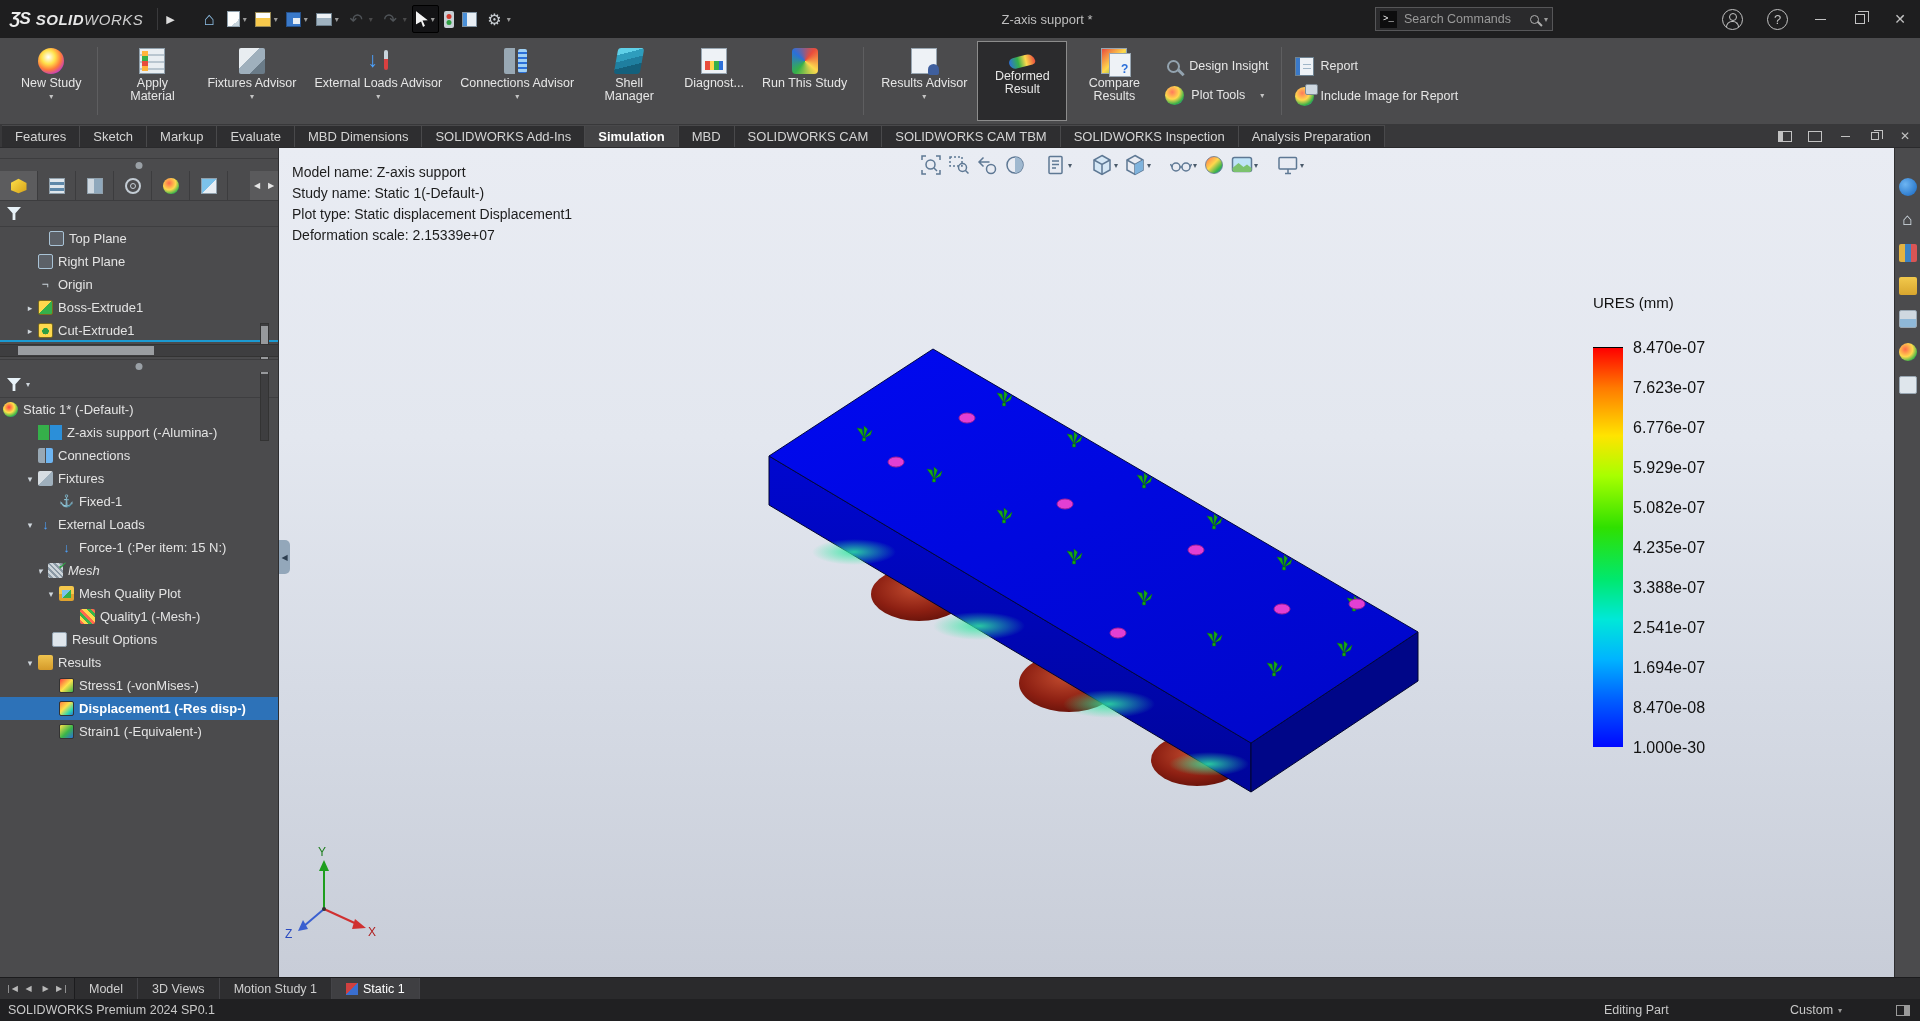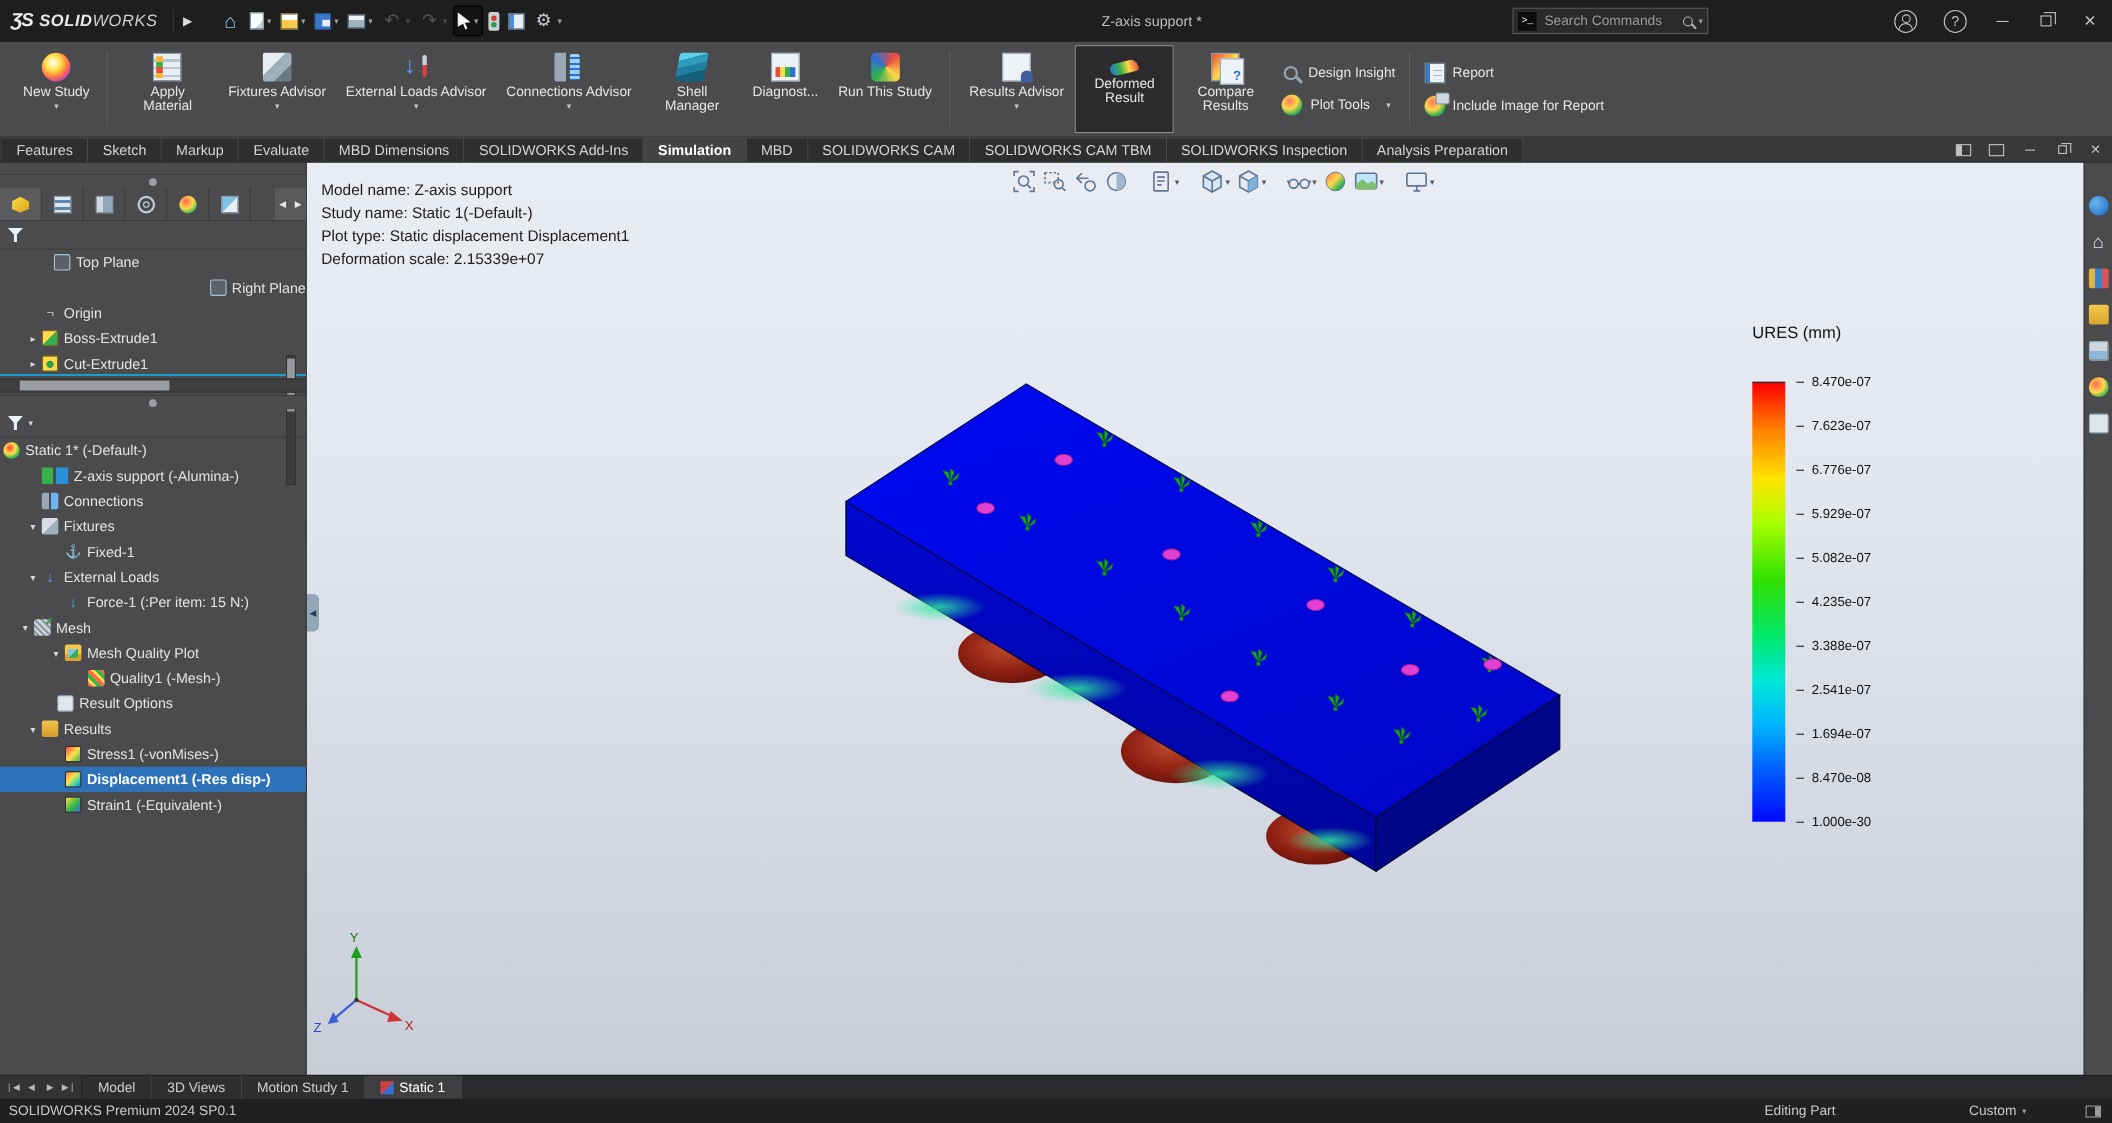--- a/index.html
+++ b/index.html
@@ -176,21 +176,21 @@
   .vp-collapse{position:absolute;left:0;top:392px;width:11px;height:34px;background:#93a7ba;border-radius:0 5px 5px 0;color:#2c3e50;font-size:8px;display:flex;align-items:center;justify-content:center;}
   .model-svg{position:absolute;left:0;top:0;}
   .orientation{position:absolute;left:10px;top:802px;font-size:15px;color:#1c1c1c;margin-top:35px;}
 
   
   .legend{position:absolute;left:1314px;top:146px;}
   .legend-title{font-size:15px;color:#111;margin-bottom:36px;}
   .legend-body{display:flex;}
   .legend-bar{width:30px;height:400px;border-top:1px solid #000;background:linear-gradient(180deg,#ff0000 0%,#ff7a00 10%,#ffe400 22%,#a8ff00 32%,#2fe000 45%,#00e86e 58%,#00e8d8 68%,#00b4ff 78%,#0060ff 88%,var(--legend-bottom,#0008ff) 100%);}
   .legend-vals{height:416px;margin:-8px 0 0 10px;display:flex;flex-direction:column;justify-content:space-between;}
-  .lg-row{display:flex;align-items:center;height:16px;font-size:12px;color:#111;}
+  .lg-row{display:flex;align-items:flex-end;height:16px;font-size:16px;color:#111;flex-direction:column;}
   .lg-tick{width:7px;height:1px;background:#222;margin-right:7px;}
 
   
   .taskpane{width:26px;background:#4b4b4d;border-left:1px solid #2e2e30;display:flex;flex-direction:column;align-items:center;padding-top:28px;gap:12px;}
   .tp-btn{width:21px;height:21px;display:flex;align-items:center;justify-content:center;}
   .tp-ic{width:18px;height:18px;position:relative;border-radius:2px;}
   .ic-tp-3dx{border-radius:50%;background:radial-gradient(circle at 35% 35%,#6db5f2,#1565c0);}
   .ic-tp-home::before{content:'⌂';color:#d9e2ea;font-size:17px;line-height:18px;display:block;text-align:center;}
   .ic-tp-library{background:linear-gradient(90deg,#e3b341 33%,#3b82c4 33% 66%,#d95555 66%);}
   .ic-tp-explorer{background:linear-gradient(180deg,#f2c94c,#d9a62e);}
@@ -528,21 +528,21 @@
       <div class="fm-filter">
           <span class="funnel"></span>
         </div>
       <div class="ftree">
         <div>
             <div class="trow" style="padding-left: 34px;">
     <span class="exp"></span>
     <span class="ticon ic-plane"></span>
     <span>Top Plane</span>
   </div>
-            <div class="trow" style="padding-left: 23px; justify-content: flex-end;">
+            <div class="trow" style="padding-left: 23px;">
     <span class="exp"></span>
     <span class="ticon ic-plane"></span>
     <span>Right Plane</span>
   </div>
             <div class="trow" style="padding-left: 23px;">
     <span class="exp"></span>
     <span class="ticon ic-origin"></span>
     <span>Origin</span>
   </div>
             <div class="trow exp-closed" style="padding-left: 23px;">
@@ -598,21 +598,21 @@
             <div class="trow exp-open" style="padding-left: 23px;">
     <span class="exp"></span>
     <span class="ticon ic-external-loads"></span>
     <span>External Loads</span>
   </div>
             <div class="trow" style="padding-left: 44px;">
     <span class="exp"></span>
     <span class="ticon ic-force"></span>
     <span>Force-1 (:Per item: 15 N:)</span>
   </div>
-            <div class="trow exp-open" style="padding-left: 16px;">
+            <div class="trow exp-open" style="padding-left: 33px; font-style: italic;">
     <span class="exp"></span>
     <span class="ticon ic-mesh"></span>
     <span>Mesh</span>
   </div>
             <div class="trow exp-open" style="padding-left: 44px;">
     <span class="exp"></span>
     <span class="ticon ic-mesh-quality"></span>
     <span>Mesh Quality Plot</span>
   </div>
             <div class="trow" style="padding-left: 65px;">

